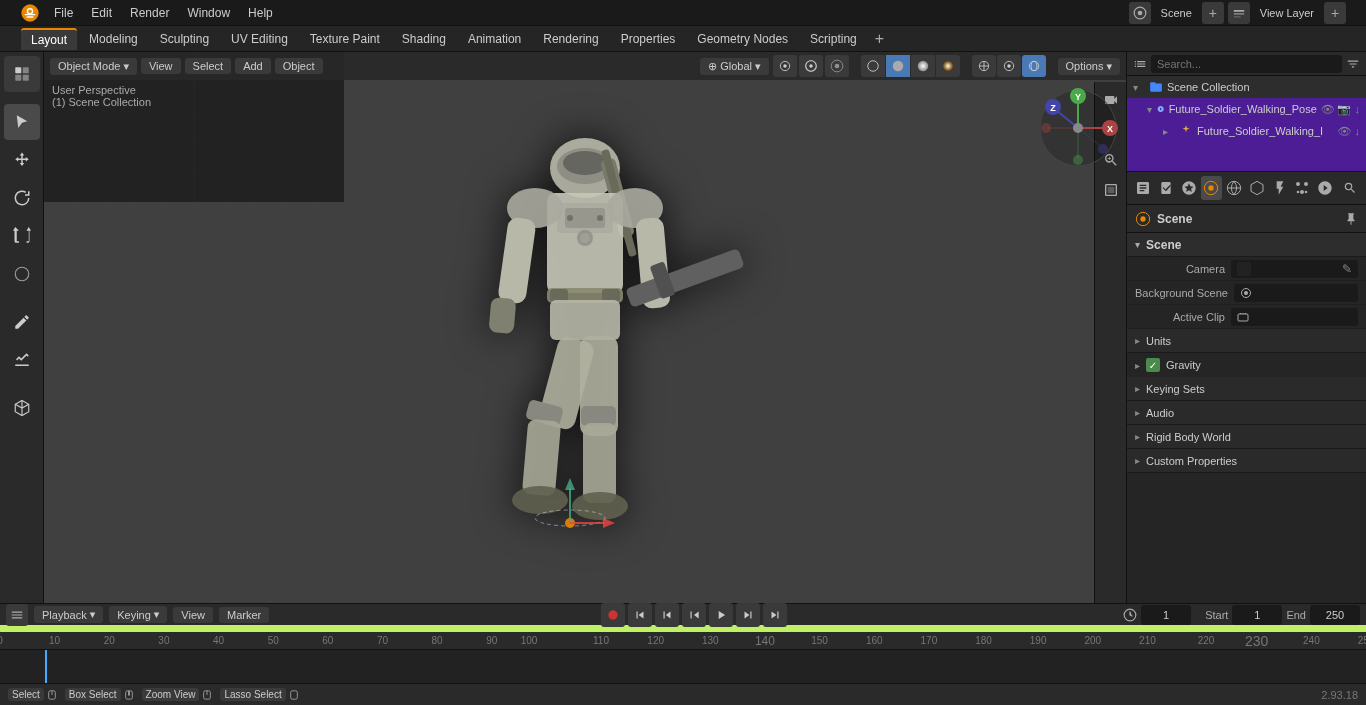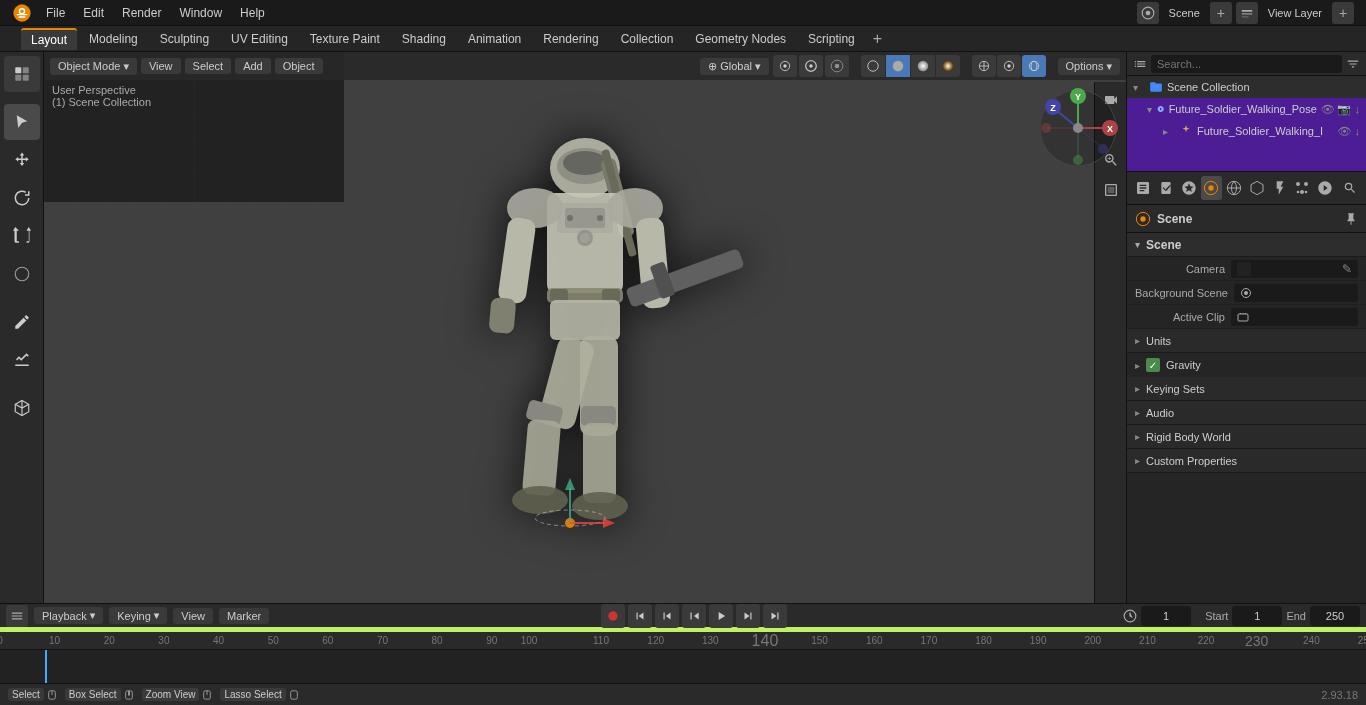--- a/index.html
+++ b/index.html
@@ -15,21 +15,21 @@
       flex-direction: column;
     }
 
     
     .top-menu-bar {
       display: flex;
       align-items: center;
       background: #1a1a1a;
       height: 26px;
       border-bottom: 1px solid #111;
-      padding: 0 12px;
+      padding: 0 20px;
       gap: 2px;
       flex-shrink: 0;
     }
     .blender-logo {
       width: 20px;
       height: 20px;
       display: flex;
       align-items: center;
       justify-content: center;
       margin-right: 4px;
@@ -364,21 +364,21 @@
       flex-direction: column;
       flex-shrink: 0;
     }
     .timeline-header {
       height: 28px;
       background: #2a2a2a;
       display: flex;
       align-items: center;
       padding: 0 6px;
       gap: 6px;
-      border-bottom: 5px solid #bef264;
+      border-bottom: 7px solid #bef264;
     }
     .timeline-btn {
       padding: 2px 8px;
       background: #3a3a3a;
       border-radius: 3px;
       color: #ccc;
       cursor: pointer;
       font-size: 11px;
       display: flex;
       align-items: center;
@@ -523,21 +523,21 @@
 
 <div class="workspace-tabs">
   <div class="ws-tab active">Layout</div>
   <div class="ws-tab">Modeling</div>
   <div class="ws-tab">Sculpting</div>
   <div class="ws-tab">UV Editing</div>
   <div class="ws-tab">Texture Paint</div>
   <div class="ws-tab">Shading</div>
   <div class="ws-tab">Animation</div>
   <div class="ws-tab">Rendering</div>
-  <div class="ws-tab">Collection</div>
+  <div class="ws-tab">Properties</div>
   <div class="ws-tab">Geometry Nodes</div>
   <div class="ws-tab">Scripting</div>
   <div class="ws-tab-add">+</div>
 </div>
 
 <div class="main-area">
 
   <div class="left-toolbar">
 
     <div class="tool-btn" style="font-size:12px;background:#3a3a3a;">
@@ -1165,21 +1165,21 @@
           <div style="position: absolute; left: 218.56px; display: flex; flex-direction: column; align-items: center; color: rgb(119, 119, 119); font-size: 10px; width: 30px; margin-left: -15px;">40</div>
           <div style="position: absolute; left: 273.2px; display: flex; flex-direction: column; align-items: center; color: rgb(119, 119, 119); font-size: 10px; width: 30px; margin-left: -15px;">50</div>
           <div style="position: absolute; left: 327.84px; display: flex; flex-direction: column; align-items: center; color: rgb(119, 119, 119); font-size: 10px; width: 30px; margin-left: -15px;">60</div>
           <div style="position: absolute; left: 382.48px; display: flex; flex-direction: column; align-items: center; color: rgb(119, 119, 119); font-size: 10px; width: 30px; margin-left: -15px;">70</div>
           <div style="position: absolute; left: 437.12px; display: flex; flex-direction: column; align-items: center; color: rgb(119, 119, 119); font-size: 10px; width: 30px; margin-left: -15px;">80</div>
           <div style="position: absolute; left: 491.76px; display: flex; flex-direction: column; align-items: center; color: rgb(119, 119, 119); font-size: 10px; width: 30px; margin-left: -15px;">90</div>
           <div style="position: absolute; left: 529px; display: flex; flex-direction: column; align-items: center; color: rgb(119, 119, 119); font-size: 10px; width: 30px; margin-left: -15px;">100</div>
           <div style="position: absolute; left: 601.04px; display: flex; flex-direction: column; align-items: center; color: rgb(119, 119, 119); font-size: 10px; width: 30px; margin-left: -15px;">110</div>
           <div style="position: absolute; left: 655.68px; display: flex; flex-direction: column; align-items: center; color: rgb(119, 119, 119); font-size: 10px; width: 30px; margin-left: -15px;">120</div>
           <div style="position: absolute; left: 710.32px; display: flex; flex-direction: column; align-items: center; color: rgb(119, 119, 119); font-size: 10px; width: 30px; margin-left: -15px; text-align: center;">130</div>
-          <div style="position: absolute; left: 764.96px; display: flex; flex-direction: column; align-items: center; color: rgb(119, 119, 119); font-size: 16px; width: 30px; margin-left: -15px;">140</div>
+          <div style="position: absolute; left: 764.96px; display: flex; flex-direction: column; align-items: center; color: rgb(119, 119, 119); font-size: 12px; width: 30px; margin-left: -15px;">140</div>
           <div style="position: absolute; left: 819.6px; display: flex; flex-direction: column; align-items: center; color: rgb(119, 119, 119); font-size: 10px; width: 30px; margin-left: -15px;">150</div>
           <div style="position: absolute; left: 874.24px; display: flex; flex-direction: column; align-items: center; color: rgb(119, 119, 119); font-size: 10px; width: 30px; margin-left: -15px;">160</div>
           <div style="position: absolute; left: 928.88px; display: flex; flex-direction: column; align-items: center; color: rgb(119, 119, 119); font-size: 10px; width: 30px; margin-left: -15px;">170</div>
           <div style="position: absolute; left: 983.52px; display: flex; flex-direction: column; align-items: center; color: rgb(119, 119, 119); font-size: 10px; width: 30px; margin-left: -15px;">180</div>
           <div style="position: absolute; left: 1038.16px; display: flex; flex-direction: column; align-items: center; color: rgb(119, 119, 119); font-size: 10px; width: 30px; margin-left: -15px;">190</div>
           <div style="position: absolute; left: 1092.8px; display: flex; flex-direction: column; align-items: center; color: rgb(119, 119, 119); font-size: 10px; width: 30px; margin-left: -15px;">200</div>
           <div style="position: absolute; left: 1147.44px; display: flex; flex-direction: column; align-items: center; color: rgb(119, 119, 119); font-size: 10px; width: 30px; margin-left: -15px;">210</div>
           <div style="position: absolute; left: 1206px; display: flex; flex-direction: column; align-items: center; color: rgb(119, 119, 119); font-size: 10px; width: 30px; margin-left: -15px;">220</div>
           <div style="position: absolute; left: 1256.72px; display: flex; flex-direction: column; align-items: center; color: rgb(119, 119, 119); font-size: 14px; width: 30px; margin-left: -15px;">230</div>
           <div style="position: absolute; left: 1311.36px; display: flex; flex-direction: column; align-items: center; color: rgb(119, 119, 119); font-size: 10px; width: 30px; margin-left: -15px;">240</div>

